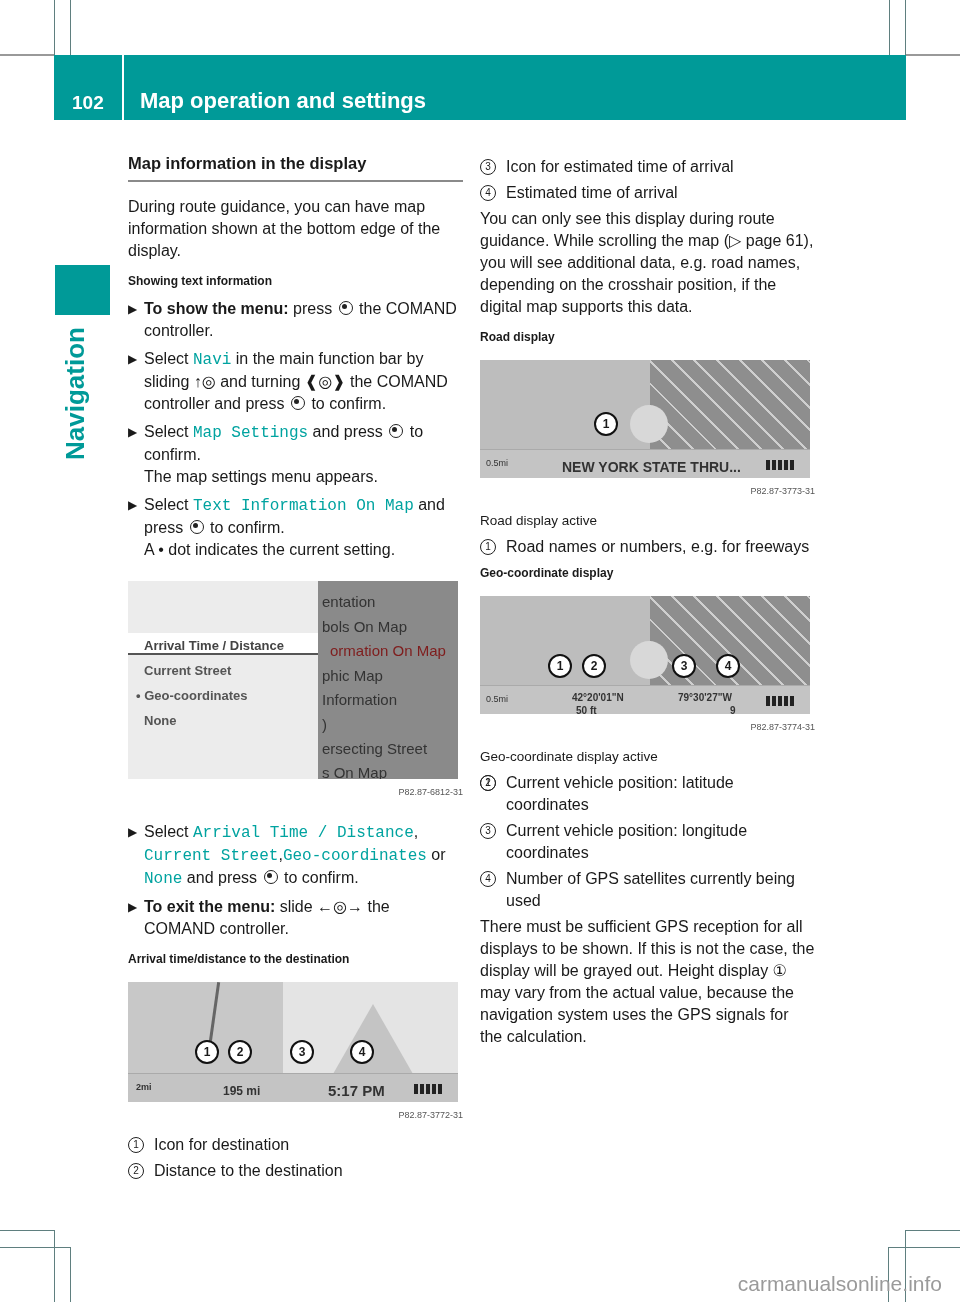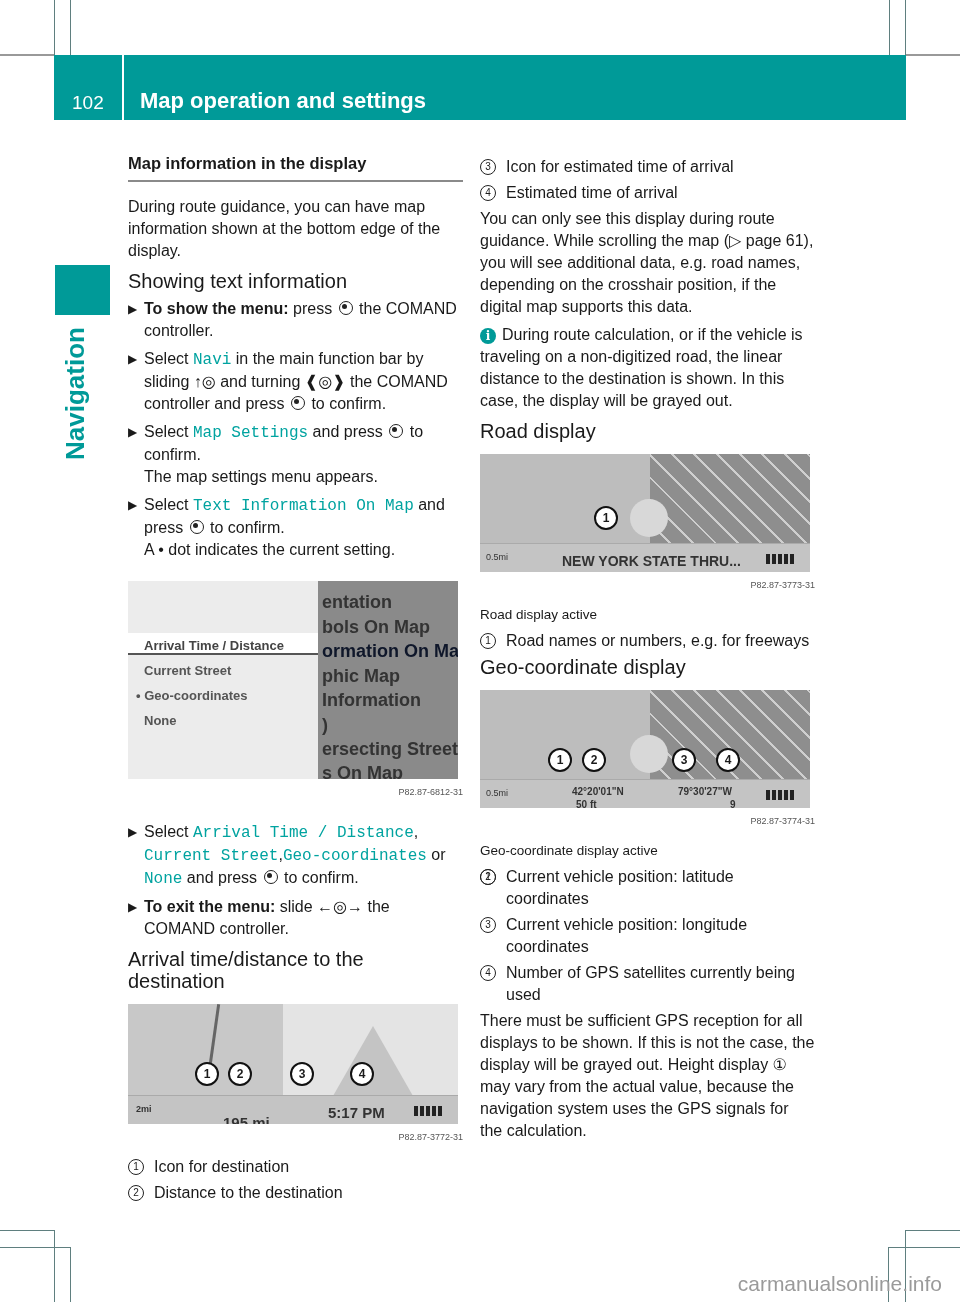--- a/index.html
+++ b/index.html
@@ -1,40 +1,40 @@
 <!DOCTYPE html>
 <html><head>
 <meta charset="utf-8">
 <style>
   html,body{margin:0;padding:0;background:#fff;}
   body{width:960px;height:1302px;position:relative;overflow:hidden;font-family:"Liberation Sans",sans-serif;color:#1a1a1a;}
   .crop{position:absolute;background:#5f7f7f;}
   .header-bar{position:absolute;left:54px;top:55px;width:852px;height:65px;background:#009a98;}
   .header-num-box{position:absolute;left:54px;top:55px;width:68px;height:65px;background:#009a98;border-right:2px solid #fff;}
-  .page-num{position:absolute;left:72px;top:92px;color:#fff;font-weight:normal;font-size:19px;}
+  .page-num{position:absolute;left:72px;top:92px;color:#fff;font-weight:bold;font-size:19px;}
   .header-title{position:absolute;left:140px;top:88px;color:#fff;font-weight:bold;font-size:22px;}
   .side-square{position:absolute;left:55px;top:265px;width:55px;height:50px;background:#009a98;}
   .side-label{position:absolute;left:60px;top:460px;transform:rotate(-90deg);transform-origin:left top;color:#009a98;font-weight:bold;font-size:26px;white-space:nowrap;}
   .col{position:absolute;font-size:16px;line-height:22px;}
   .col-left{left:128px;top:152px;width:335px;}
   .col-right{left:480px;top:156px;width:335px;}
   h2.sec{font-size:16.5px;font-weight:bold;margin:0 0 14px 0;padding-bottom:6px;border-bottom:2px solid #8a8a8a;}
-  h3.sub{font-size:20px;font-weight:normal;margin:8px 0 6px 0;}
+  h3.sub{font-size:12px;font-weight:bold;margin:8px 0 6px 0;}
   p{margin:0 0 6px 0;}
   .step{position:relative;padding-left:16px;margin-bottom:6px;}
   .step .tri{position:absolute;left:0;top:0;font-size:12px;}
   .code{font-family:"Liberation Mono",monospace;color:#00a3a0;font-size:16px;}
   .ctrl{display:inline-block;width:12px;height:12px;border:1.5px solid #222;border-radius:50%;vertical-align:-1px;margin:0 2px;position:relative;}
   .ctrl::after{content:"";position:absolute;left:2px;top:2px;width:5px;height:5px;background:#222;border-radius:50%;}
   .fig{position:relative;background:#b8b8b8;overflow:hidden;}
   .fig-code{font-size:9px;color:#555;text-align:right;margin-top:2px;margin-bottom:8px;}
   .menu-left{position:absolute;left:0;top:0;width:190px;height:100%;background:#ececec;}
   .menu-right{position:absolute;left:190px;top:0;right:0;height:100%;background:#8a8a8a;}
   .menu-item{position:absolute;left:16px;font-size:13px;font-weight:bold;color:#555;}
-  .menu-r-item{position:absolute;left:4px;font-size:18px;font-weight:bold;color:#333;white-space:nowrap;}
+  .menu-r-item{position:absolute;left:4px;font-size:15px;font-weight:normal;color:#333;white-space:nowrap;}
   .menu-sel{position:absolute;left:0;width:190px;height:20px;background:#fff;border-bottom:2px solid #555;}
   .statusbar{position:absolute;left:0;right:0;bottom:0;height:28px;background:#c4c4c4;border-top:1px solid #aaa;}
   .callout{position:absolute;width:20px;height:20px;border:2px solid #111;border-radius:50%;background:#fff;font-size:12px;font-weight:bold;text-align:center;line-height:20px;}
   .sb-text{position:absolute;font-weight:bold;color:#333;white-space:nowrap;}
   .bars{position:absolute;right:14px;bottom:8px;width:30px;height:10px;background:repeating-linear-gradient(90deg,#222 0 4px,transparent 4px 6px);}
   .legend-item{position:relative;padding-left:26px;margin-bottom:4px;}
   .num{position:absolute;left:0;top:3px;width:14px;height:14px;border:1px solid #222;border-radius:50%;font-size:10px;text-align:center;line-height:14px;}
   .caption{font-size:13.5px;margin:2px 0 4px 0;}
   .info{position:relative;padding-left:0;margin:4px 0 6px 0;}
   .info-icon{display:inline-block;width:16px;height:16px;border-radius:50%;background:#009a98;color:#fff;font-weight:bold;font-size:12px;text-align:center;line-height:16px;font-family:"DejaVu Serif",serif;margin-right:6px;}
@@ -93,21 +93,21 @@
   <div class="fig" style="width:330px;height:198px;margin-top:20px;">
     <div class="menu-left"></div>
     <div class="menu-right"></div>
     <div class="menu-sel" style="top:52px"></div>
     <div class="menu-item" style="top:54px;color:#444">Arrival Time / Distance</div>
     <div class="menu-item" style="top:79px">Current Street</div>
     <div class="menu-item" style="top:104px;left:8px">• Geo-coordinates</div>
     <div class="menu-item" style="top:129px">None</div>
     <div class="menu-r-item" style="left:194px;top:10px">entation</div>
     <div class="menu-r-item" style="left:194px;top:35px">bols On Map</div>
-    <div class="menu-r-item" style="left:194px;top:59px;color:#0f172a">ormation On Map</div>
+    <div class="menu-r-item" style="left:202px;top:59px;color:#7f1d1d">ormation On Map</div>
     <div class="menu-r-item" style="left:194px;top:84px">phic Map</div>
     <div class="menu-r-item" style="left:194px;top:108px">Information</div>
     <div class="menu-r-item" style="left:194px;top:133px">)</div>
     <div class="menu-r-item" style="left:194px;top:157px">ersecting Street</div>
     <div class="menu-r-item" style="left:194px;top:181px">s On Map</div>
   </div>
   <div class="fig-code">P82.87-6812-31</div>
 
   <div class="step" style="margin-top:18px">
     <span class="tri">▶</span>
@@ -120,41 +120,38 @@
     <b>To exit the menu:</b><span> slide ←◎→ the COMAND controller.</span>
   </div>
   <h3 class="sub">Arrival time/distance to the destination</h3>
 
   <div class="fig" style="width:330px;height:120px;margin-top:12px;background:#c8c8c8">
     <div style="position:absolute;left:155px;top:0;right:0;height:92px;background:#e4e4e4"></div>
     <div style="position:absolute;left:205px;top:22px;width:0;height:0;border-left:40px solid transparent;border-right:40px solid transparent;border-bottom:70px solid #c4c4c4"></div>
     <div style="position:absolute;left:85px;top:0;width:3px;height:60px;background:#666;transform:rotate(8deg)"></div>
     <div class="statusbar">
       <div class="sb-text" style="left:8px;top:2px;font-size:9px;font-style:normal;font-weight:bold">2mi</div>
-      <div class="sb-text" style="left:95px;top:16px;font-size:15px">195 mi</div>
+      <div class="sb-text" style="left:95px;top:6px;font-size:12px">195 mi</div>
       <div class="sb-text" style="left:200px;top:6px;font-size:15px">5:17 PM</div>
       <div class="bars"></div>
     </div>
     <div class="callout" style="left:67px;top:58px">1</div>
     <div class="callout" style="left:100px;top:58px">2</div>
     <div class="callout" style="left:162px;top:58px">3</div>
     <div class="callout" style="left:222px;top:58px">4</div>
   </div>
   <div class="fig-code">P82.87-3772-31</div>
   <div class="legend-item"><span class="num">1</span><span>Icon for destination</span></div>
   <div class="legend-item"><span class="num">2</span><span>Distance to the destination</span></div>
 </div>
 
 <div class="col col-right">
   <div class="legend-item"><span class="num">3</span><span>Icon for estimated time of arrival</span></div>
   <div class="legend-item"><span class="num">4</span><span>Estimated time of arrival</span></div>
   <p>You can only see this display during route guidance. While scrolling the map (▷ page 61), you will see additional data, e.g. road names, depending on the crosshair position, if the digital map supports this data.</p>
-  <div class="info">
-    <span class="info-icon">i</span><span>During route calculation, or if the vehicle is traveling on a non-digitized road, the linear distance to the destination is shown. In this case, the display will be grayed out.</span>
-  </div>
   <h3 class="sub">Road display</h3>
 
   <div class="fig" style="width:330px;height:118px;margin-top:12px;background:#bdbdbd">
     <div style="position:absolute;left:170px;top:0;right:0;height:90px;background:repeating-linear-gradient(45deg,#8e8e8e 0 14px,#cfcfcf 14px 16px)"></div>
     <div style="position:absolute;left:150px;top:45px;width:38px;height:38px;border-radius:50%;background:#d8d8d8"></div>
     <div class="statusbar">
       <div class="sb-text" style="left:6px;top:2px;font-size:9px;font-style:normal;font-weight:normal">0.5mi</div>
       <div class="sb-text" style="left:82px;top:6px;font-size:14px">NEW YORK STATE THRU...</div>
       <div class="bars"></div>
     </div>

